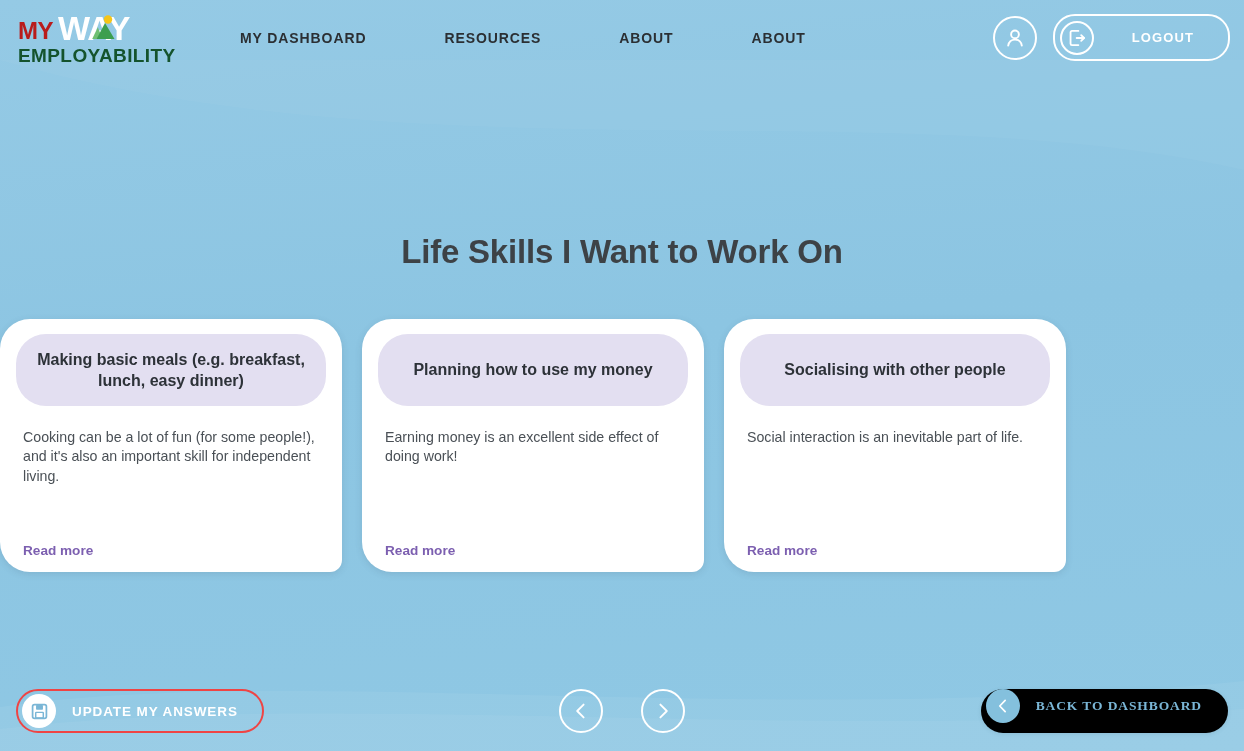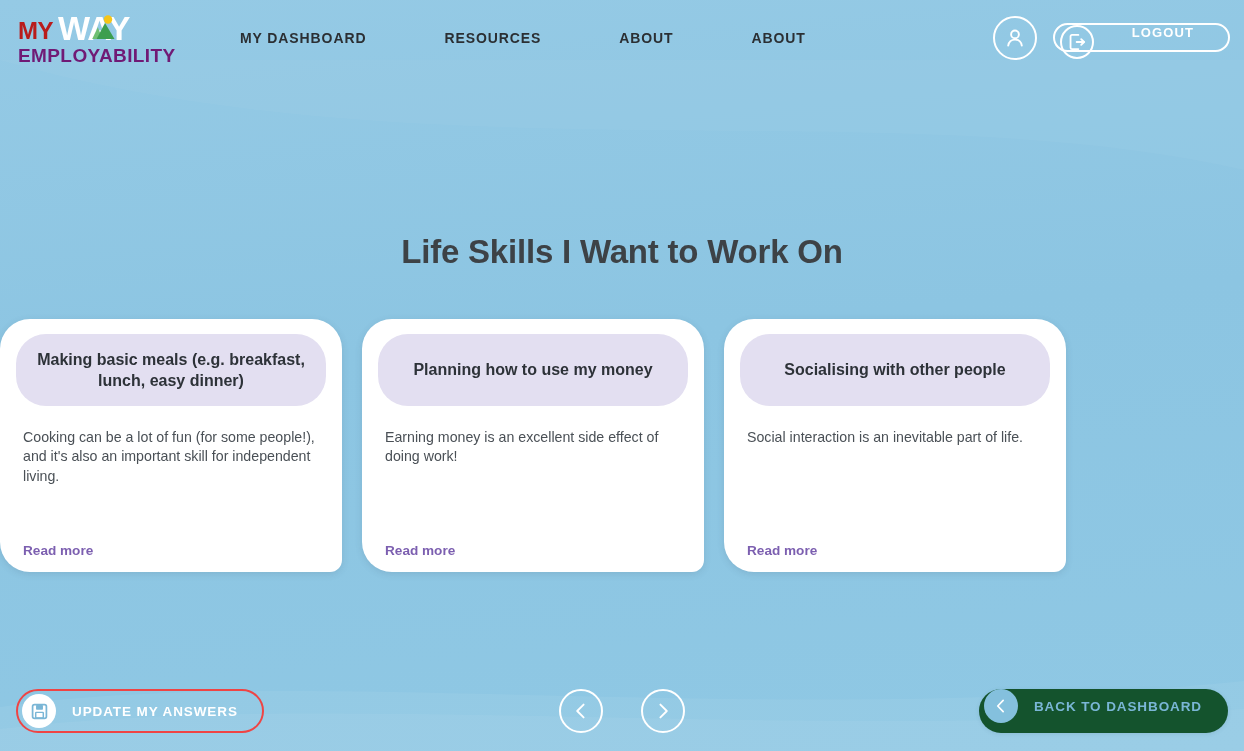--- a/index.html
+++ b/index.html
@@ -74,21 +74,21 @@
     display: inline-block;
   }
   .logo-mark {
     position: absolute;
     left: 30px;
     top: 1px;
     width: 30px;
     height: 30px;
   }
   .logo-row2 {
-    color: #701a75;
+    color: #14532d;
     font-weight: bold;
     font-size: 19px;
     letter-spacing: 0.4px;
     line-height: 1.05;
     margin-top: 1px;
   }
 
   .main-nav {
     display: flex;
     align-items: center;
@@ -118,25 +118,25 @@
     height: 44px;
     border-radius: 50%;
     border: 2.5px solid #ffffff;
     display: flex;
     align-items: center;
     justify-content: center;
     cursor: pointer;
     background: transparent;
   }
   .logout-btn {
-    height: 29px;
+    height: 47px;
     border-radius: 22px;
     border: 2px solid #ffffff;
     display: flex;
-    align-items: flex-start;
+    align-items: center;
     padding: 0 34px 0 5px;
     cursor: pointer;
     background: transparent;
   }
   .logout-icon-wrap {
     width: 34px;
     height: 34px;
     border-radius: 50%;
     border: 2px solid #ffffff;
     display: flex;
@@ -290,28 +290,29 @@
     align-items: center;
     justify-content: center;
     cursor: pointer;
     background: transparent;
     pointer-events: auto;
   }
 
   .btn-dashboard {
     height: 44px;
     border-radius: 23px;
-    background: #14532d;
+    background: #000000;
     display: flex;
     align-items: center;
     padding: 0 26px 10px 5px;
     cursor: pointer;
     margin-left: auto;
     flex: 0 0 auto;
     box-shadow: 0 1px 4px rgba(50, 80, 100, 0.12);
+    font-family: Liberation Serif, serif;
   }
   .icon-circle-blue {
     width: 34px;
     height: 34px;
     border-radius: 50%;
     background: #84c0dd;
     display: flex;
     align-items: center;
     justify-content: center;
     flex: 0 0 auto;

